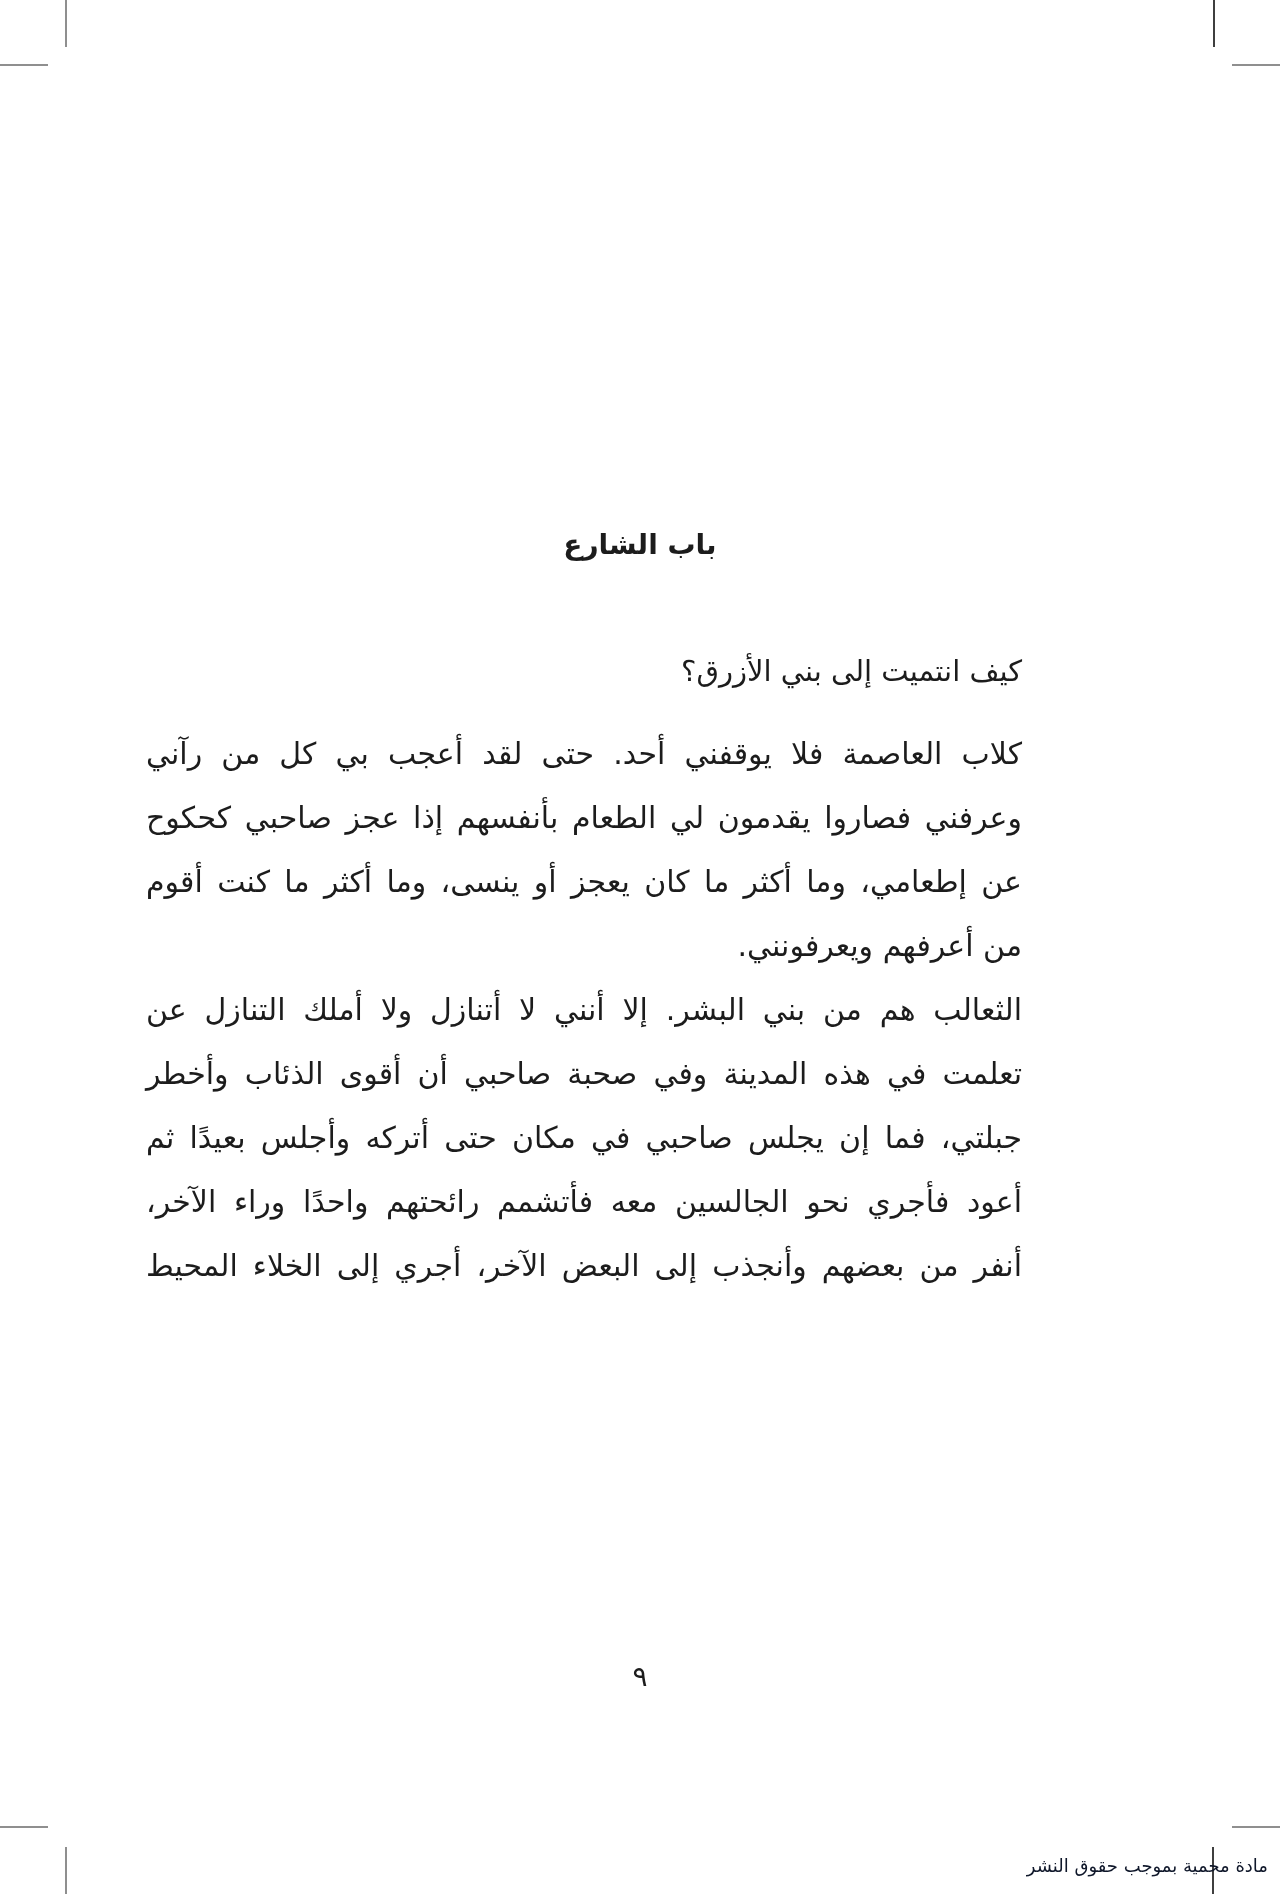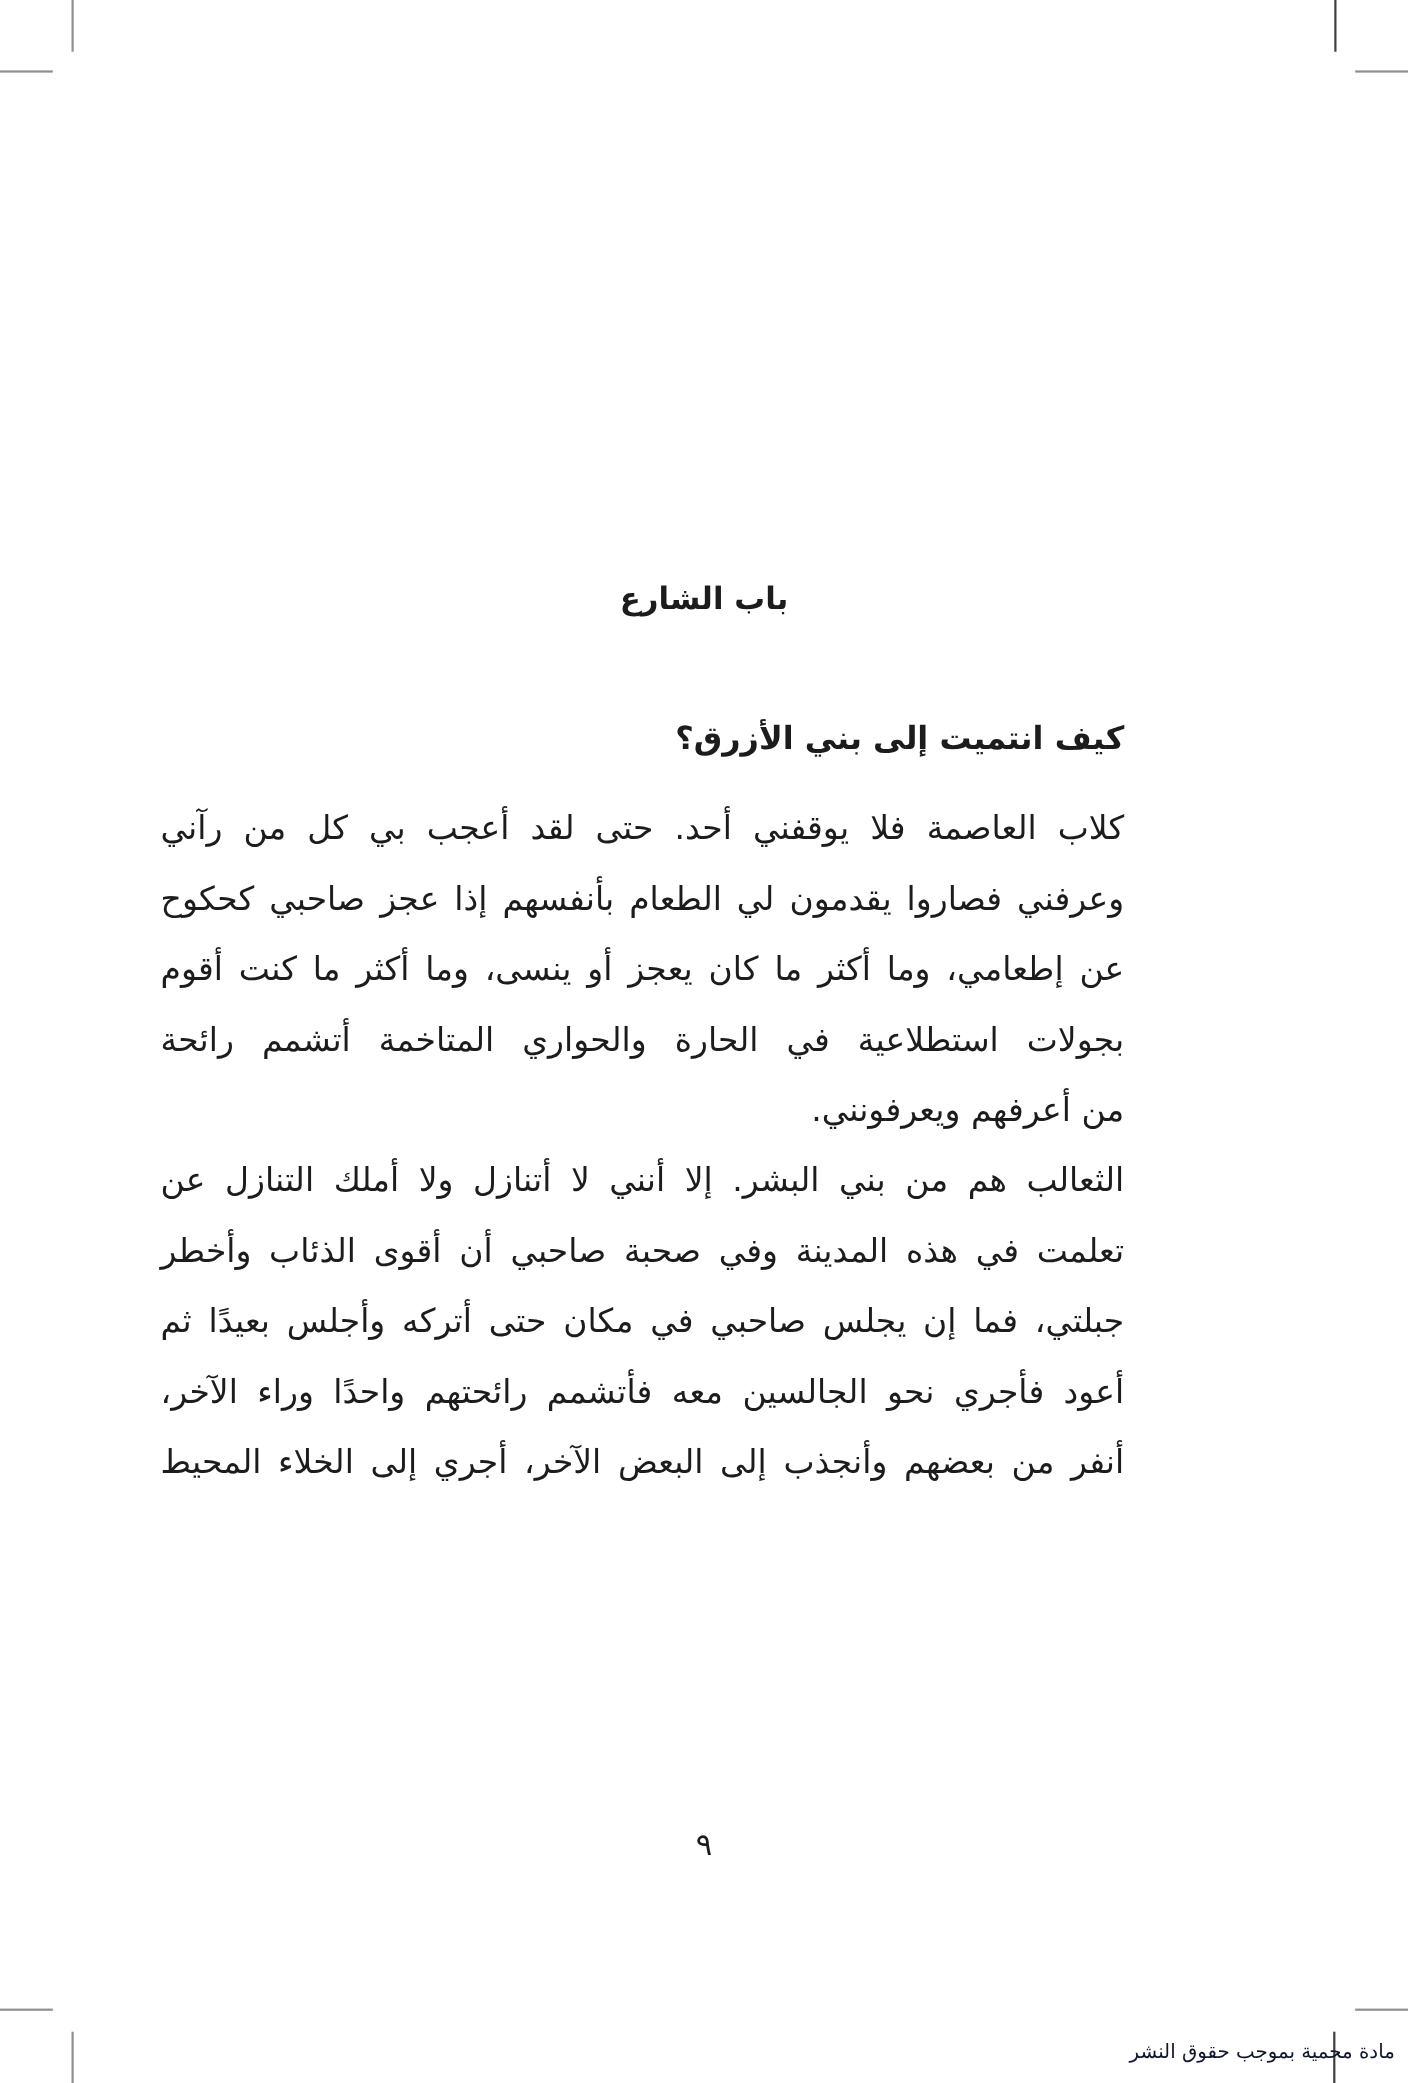--- a/index.html
+++ b/index.html
@@ -49,21 +49,21 @@
     height: 100%;
   }
   .section-heading {
     position: absolute;
     top: 654px;
     right: 0;
     width: 100%;
     direction: rtl;
     text-align: right;
     font-size: 29px;
-    font-weight: bold;
+    font-weight: normal;
   }
 
   
   .body-text {
     position: absolute;
     top: 722px;
     right: 0;
     width: 100%;
     direction: rtl;
   }
@@ -113,21 +113,20 @@
 <div class="chapter-title">باب الشارع</div>
 
 <div class="text-column">
 
   <div class="section-heading">كيف انتميت إلى بني الأزرق؟</div>
 
   <div class="body-text">
       <div class="body-line">كلاب العاصمة فلا يوقفني أحد. حتى لقد أعجب بي كل من رآني</div>
       <div class="body-line">وعرفني فصاروا يقدمون لي الطعام بأنفسهم إذا عجز صاحبي كحكوح</div>
       <div class="body-line">عن إطعامي، وما أكثر ما كان يعجز أو ينسى، وما أكثر ما كنت أقوم</div>
-      <div class="body-line">بجولات استطلاعية في الحارة والحواري المتاخمة أتشمم رائحة</div>
       <div class="body-line line-short">من أعرفهم ويعرفونني.</div>
       <div class="body-line">الثعالب هم من بني البشر. إلا أنني لا أتنازل ولا أملك التنازل عن</div>
       <div class="body-line">تعلمت في هذه المدينة وفي صحبة صاحبي أن أقوى الذئاب وأخطر</div>
       <div class="body-line">جبلتي، فما إن يجلس صاحبي في مكان حتى أتركه وأجلس بعيدًا ثم</div>
       <div class="body-line">أعود فأجري نحو الجالسين معه فأتشمم رائحتهم واحدًا وراء الآخر،</div>
       <div class="body-line">أنفر من بعضهم وأنجذب إلى البعض الآخر، أجري إلى الخلاء المحيط</div>
     </div>
 
 </div>
 

